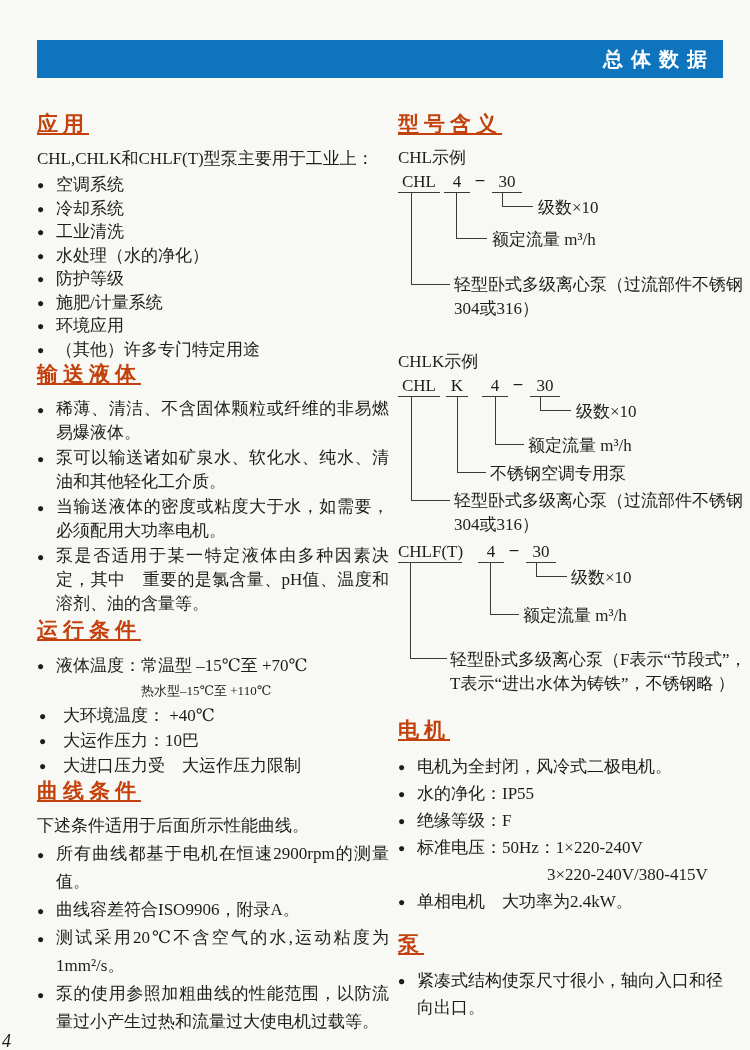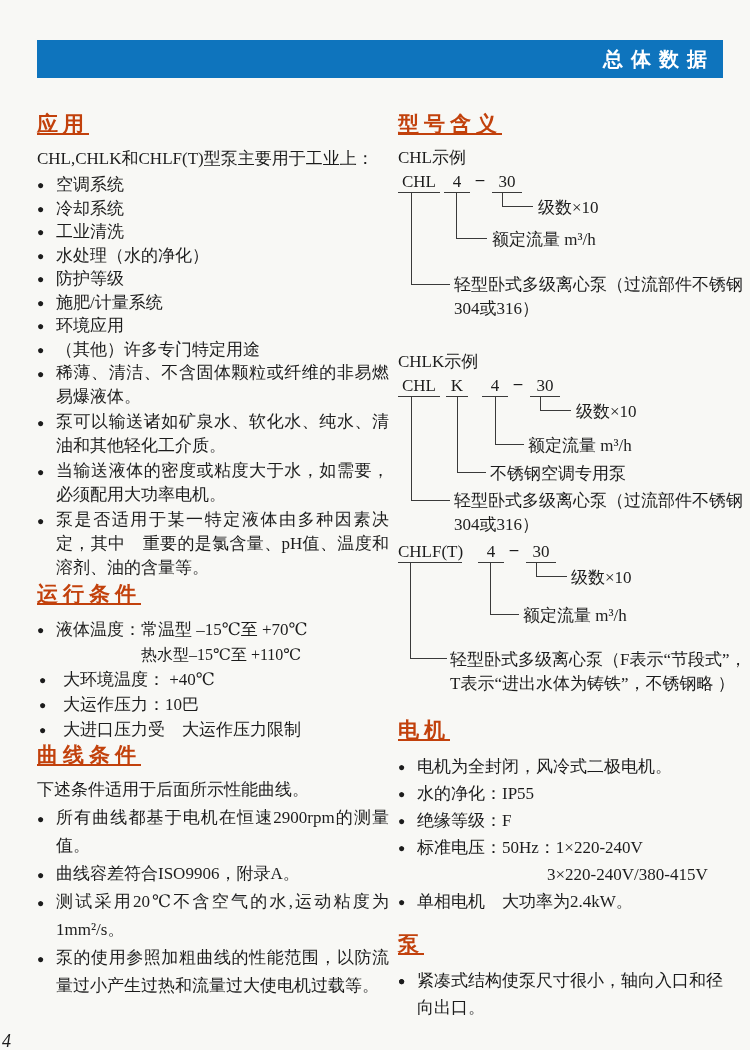--- a/index.html
+++ b/index.html
@@ -29,21 +29,21 @@
   .li.gap{padding-left:26px;}
   .li.gap .blt{left:2px;}
 
   .apps .li{line-height:23.5px;}
   .liq .li{line-height:24px;text-align:justify;margin-bottom:1px;}
   .op .li{line-height:25px;}
   .curve-list .li{line-height:28px;text-align:justify;}
   .motor-list .li{line-height:27px;}
   .pump-list .li{line-height:27px;}
 
-  .indent2{font-size:16px;line-height:25px;padding-left:104px;}
+  .indent2{font-size:13px;line-height:25px;padding-left:104px;}
   .vindent{font-size:17px;line-height:27px;padding-left:149px;}
 
   .sp1{margin-top:26px;}  
   .sp2{margin-top:22px;}  
   .sp3{margin-top:18px;}  
 
   
   .exname{font-size:17px;line-height:22px;margin:0 0 2px 0;}
   .exname.m1{margin-top:6px;}
   .exname.m2{margin-top:22px;}
@@ -83,20 +83,21 @@
       <li class="li"><span class="blt">●</span><span>空调系统</span></li>
       <li class="li"><span class="blt">●</span><span>冷却系统</span></li>
       <li class="li"><span class="blt">●</span><span>工业清洗</span></li>
       <li class="li"><span class="blt">●</span><span>水处理（水的净化）</span></li>
       <li class="li"><span class="blt">●</span><span>防护等级</span></li>
       <li class="li"><span class="blt">●</span><span>施肥/计量系统</span></li>
       <li class="li"><span class="blt">●</span><span>环境应用</span></li>
       <li class="li"><span class="blt">●</span><span>（其他）许多专门特定用途</span></li>
     </ul>
 
+    <h2 class="sec sp1">输送液体</h2>
     <ul class="blist liq">
       <li class="li"><span class="blt">●</span><span>稀薄、清洁、不含固体颗粒或纤维的非易燃易爆液体。</span></li>
       <li class="li"><span class="blt">●</span><span>泵可以输送诸如矿泉水、软化水、纯水、清油和其他轻化工介质。</span></li>
       <li class="li"><span class="blt">●</span><span>当输送液体的密度或粘度大于水，如需要，必须配用大功率电机。</span></li>
       <li class="li"><span class="blt">●</span><span>泵是否适用于某一特定液体由多种因素决定，其中　重要的是氯含量、pH值、温度和溶剂、油的含量等。</span></li>
     </ul>
 
     <h2 class="sec sp2">运行条件</h2>
     <ul class="blist op">
       <li class="li"><span class="blt">●</span><span>液体温度：常温型 –15℃至 +70℃</span></li>

